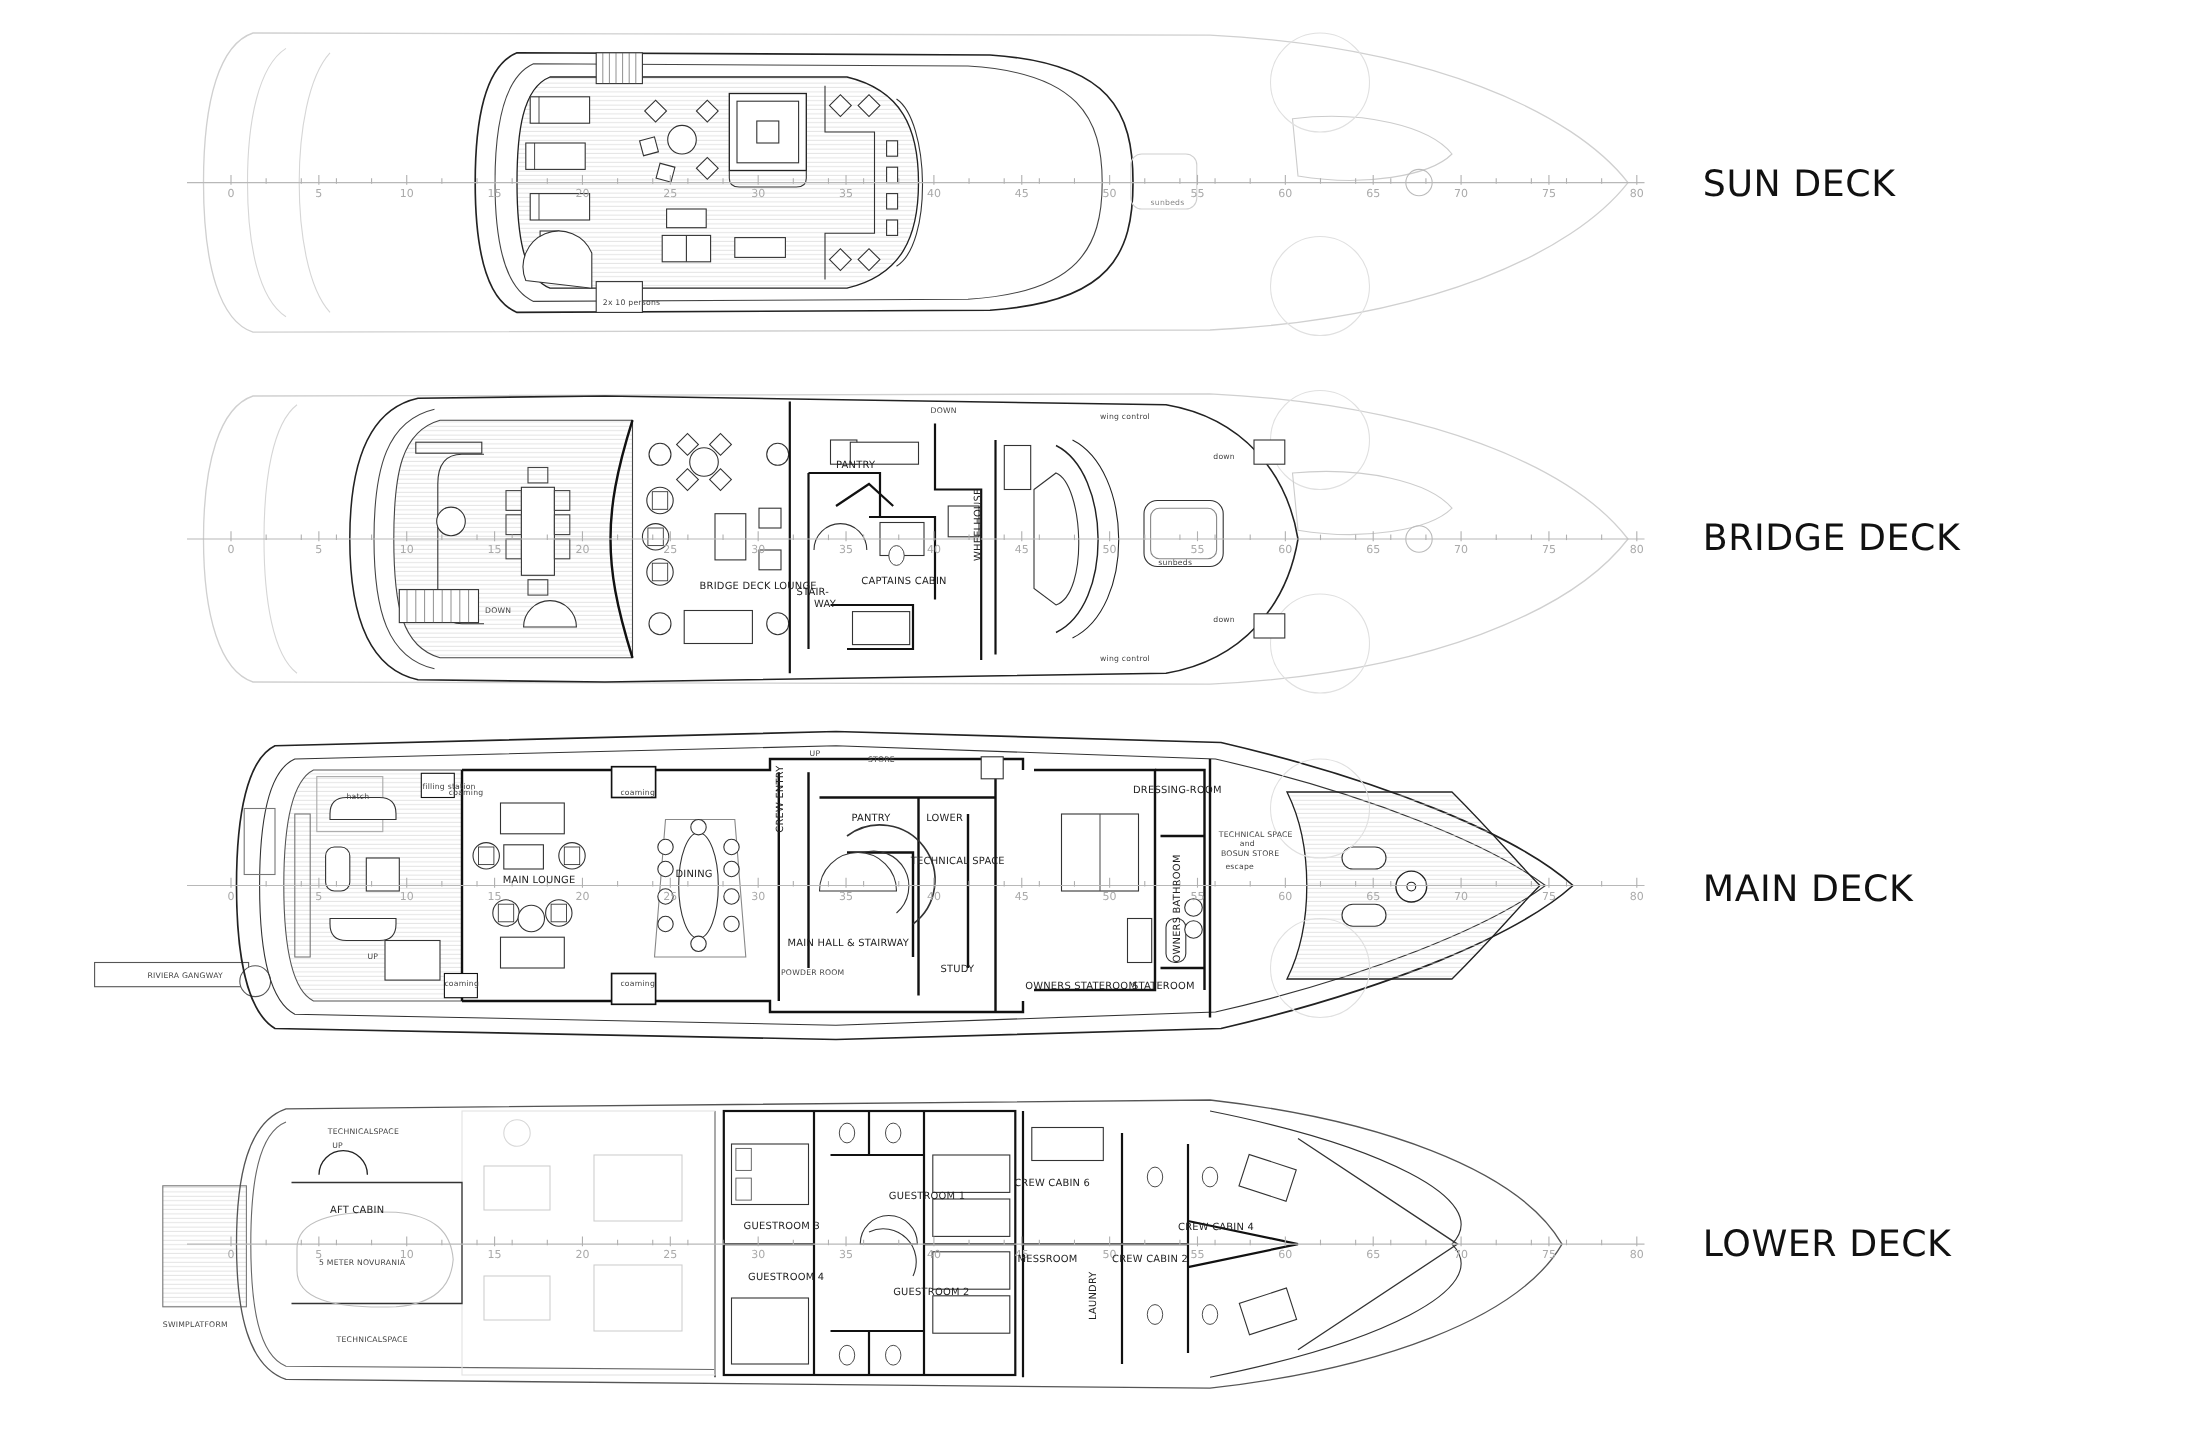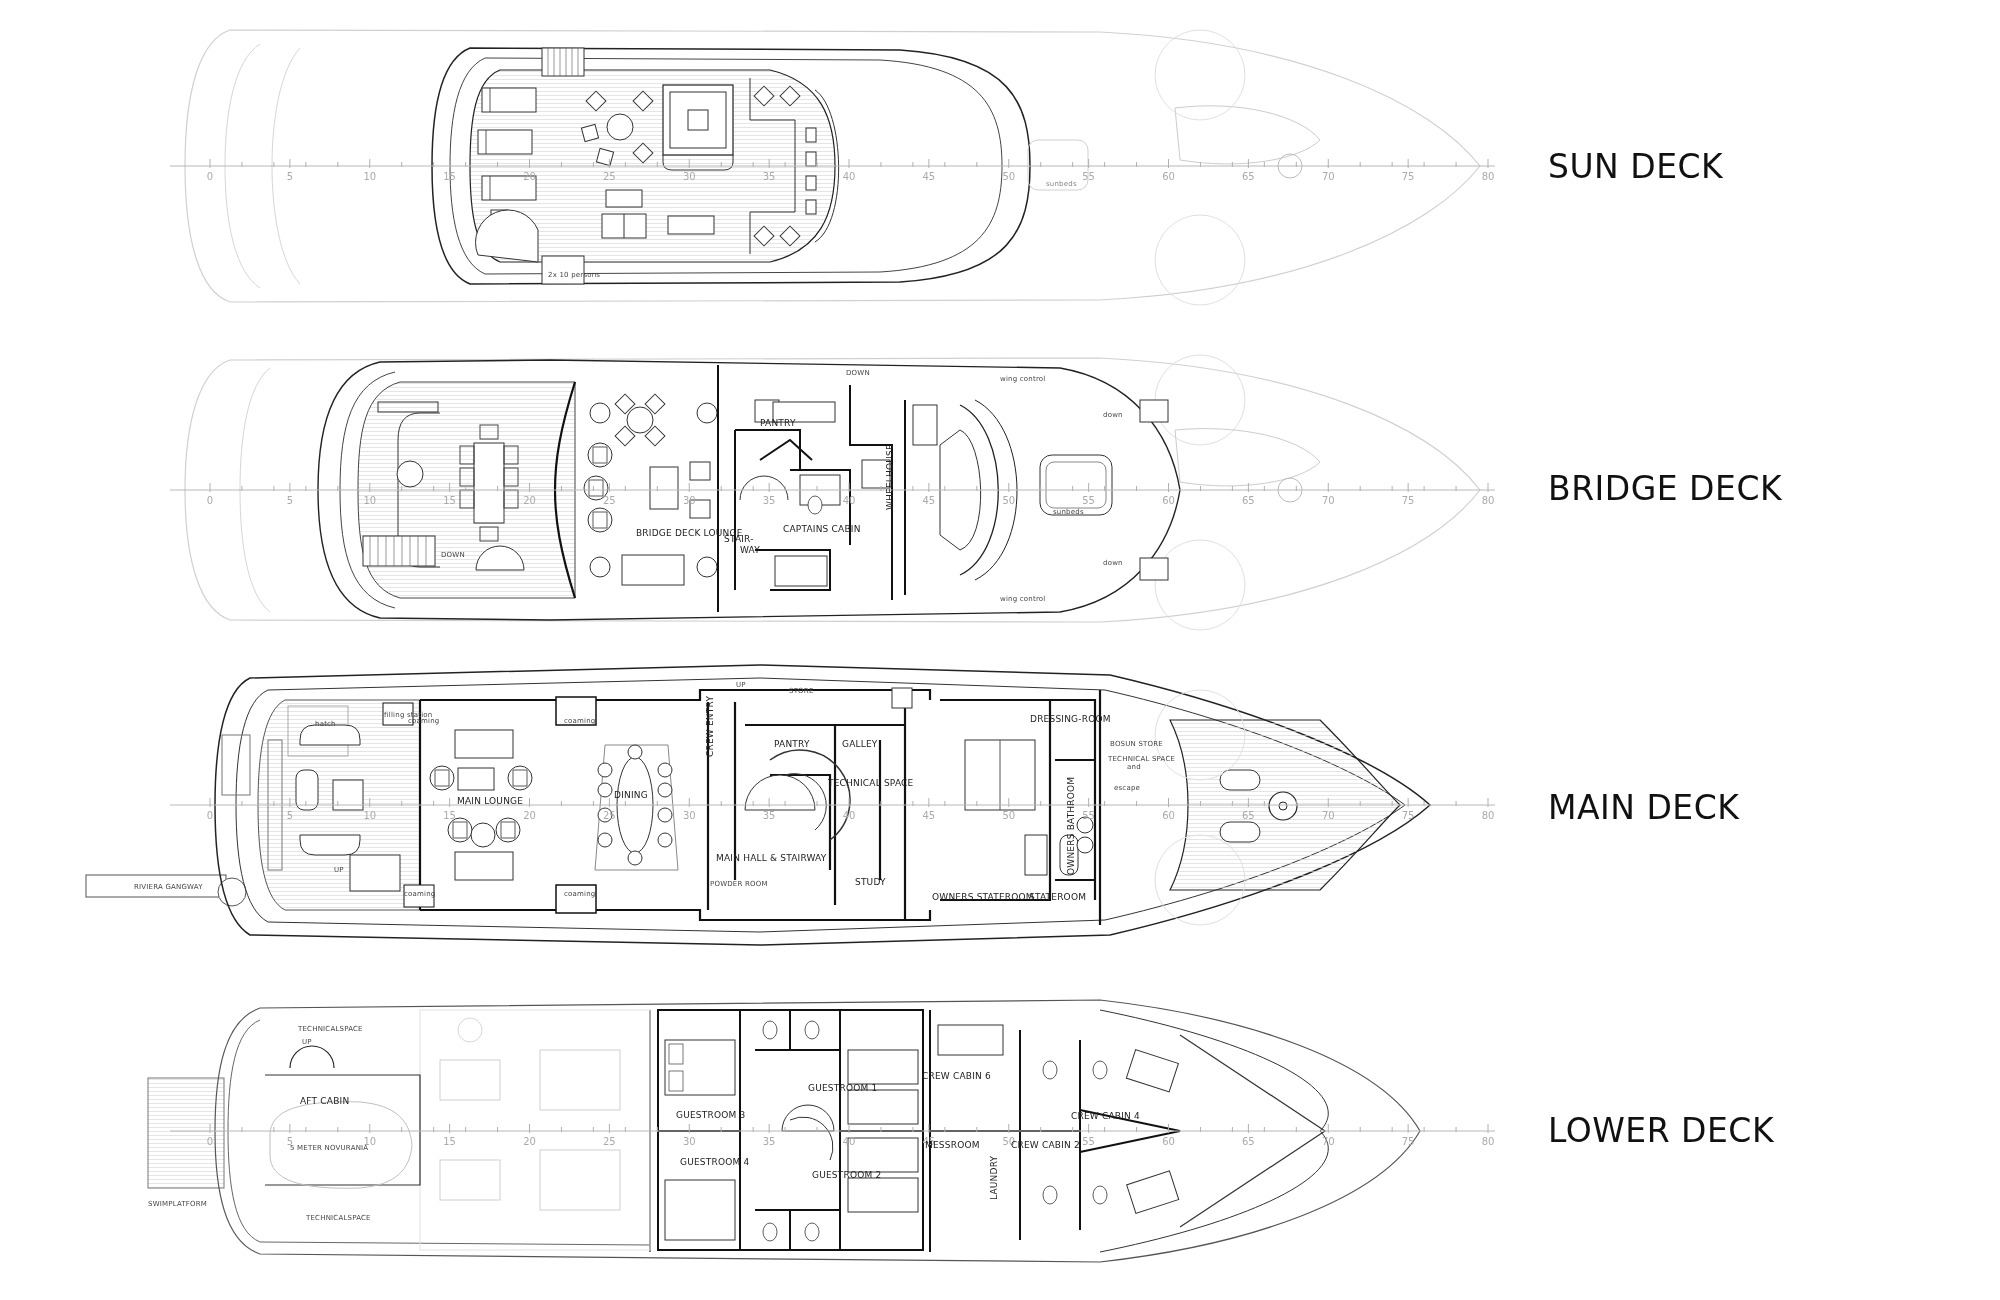--- a/index.html
+++ b/index.html
@@ -675,32 +675,32 @@
 <span class="room sm" style="left:564px;top:717px">coaming</span>
 <span class="room sm" style="left:404px;top:890px">coaming</span>
 <span class="room sm" style="left:564px;top:890px">coaming</span>
 <span class="room sm" style="left:334px;top:866px">UP</span>
 <span class="room" style="left:457px;top:796px">MAIN LOUNGE</span>
 <span class="room" style="left:614px;top:790px">DINING</span>
 <span class="room v" style="left:705px;top:757px">CREW ENTRY</span>
 <span class="room sm" style="left:736px;top:681px">UP</span>
 <span class="room sm" style="left:789px;top:687px">STORE</span>
 <span class="room" style="left:774px;top:739px">PANTRY</span>
-<span class="room" style="left:842px;top:739px">GALLEY</span>
+<span class="room" style="left:842px;top:739px">LOWER</span>
 <span class="room" style="left:828px;top:778px">TECHNICAL SPACE</span>
 <span class="room" style="left:716px;top:853px">MAIN HALL &amp; STAIRWAY</span>
 <span class="room sm" style="left:710px;top:880px">POWDER ROOM</span>
 <span class="room" style="left:855px;top:877px">STUDY</span>
 <span class="room" style="left:932px;top:892px">OWNERS STATEROOM</span>
 <span class="room" style="left:1030px;top:714px">DRESSING-ROOM</span>
 <span class="room v" style="left:1066px;top:875px">OWNERS BATHROOM</span>
 <span class="room" style="left:1029px;top:892px">STATEROOM</span>
 <span class="room sm" style="left:1108px;top:755px">TECHNICAL SPACE</span>
 <span class="room sm" style="left:1127px;top:763px">and</span>
-<span class="room sm" style="left:1110px;top:740px">BOSUN STORE</span>
+<span class="room sm" style="left:1110px;top:772px">BOSUN STORE</span>
 <span class="room sm" style="left:1114px;top:784px">escape</span>
 
 <span class="room sm" style="left:148px;top:1200px">SWIMPLATFORM</span>
 <span class="room sm" style="left:298px;top:1025px">TECHNICALSPACE</span>
 <span class="room sm" style="left:302px;top:1038px">UP</span>
 <span class="room" style="left:300px;top:1096px">AFT CABIN</span>
 <span class="room sm" style="left:290px;top:1144px">5 METER NOVURANIA</span>
 <span class="room sm" style="left:306px;top:1214px">TECHNICALSPACE</span>
 <span class="room" style="left:676px;top:1110px">GUESTROOM 3</span>
 <span class="room" style="left:680px;top:1157px">GUESTROOM 4</span>

